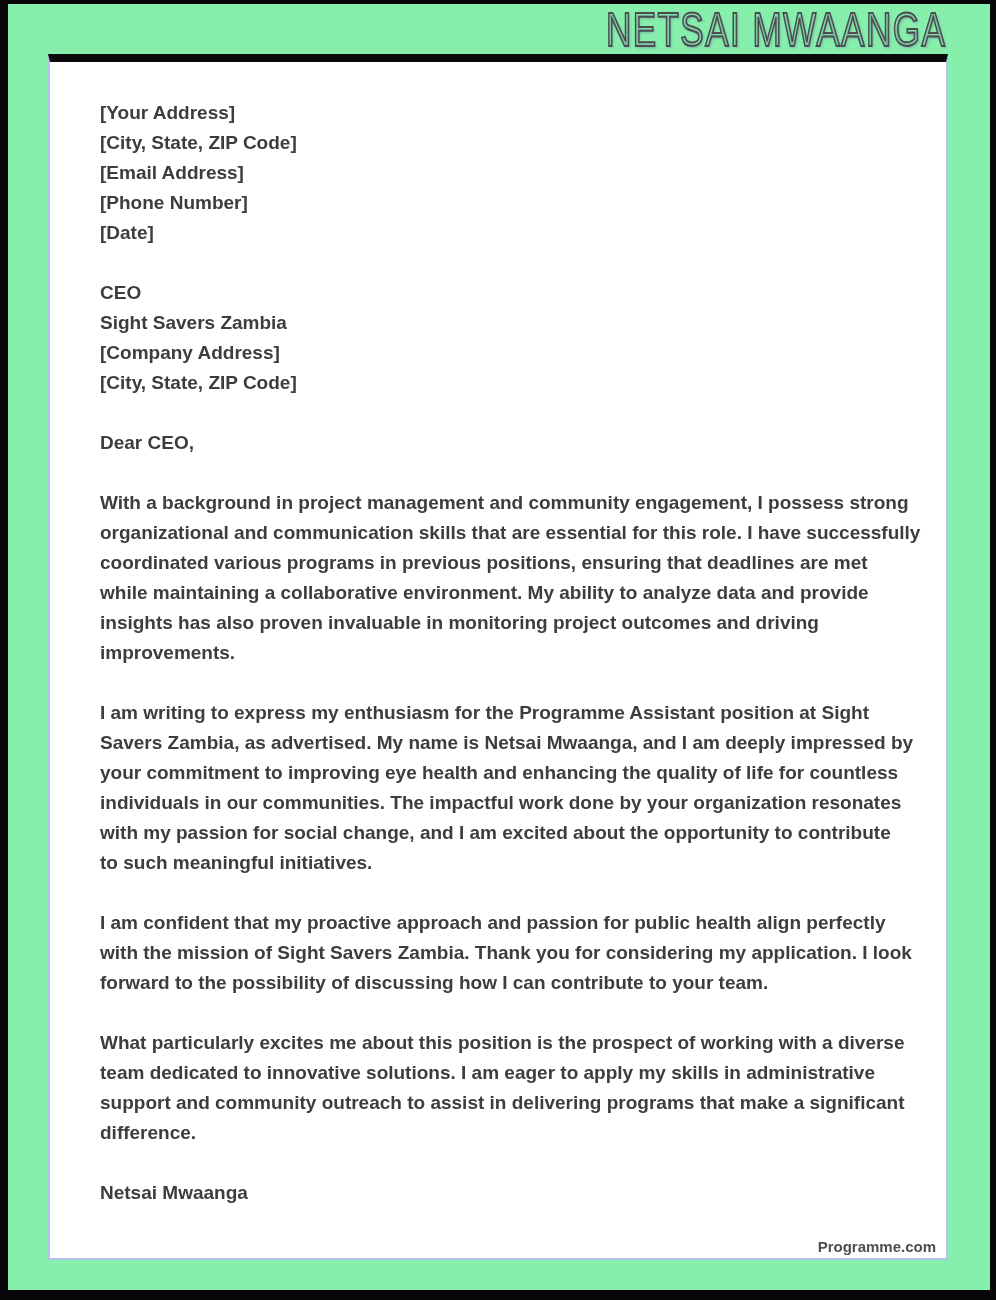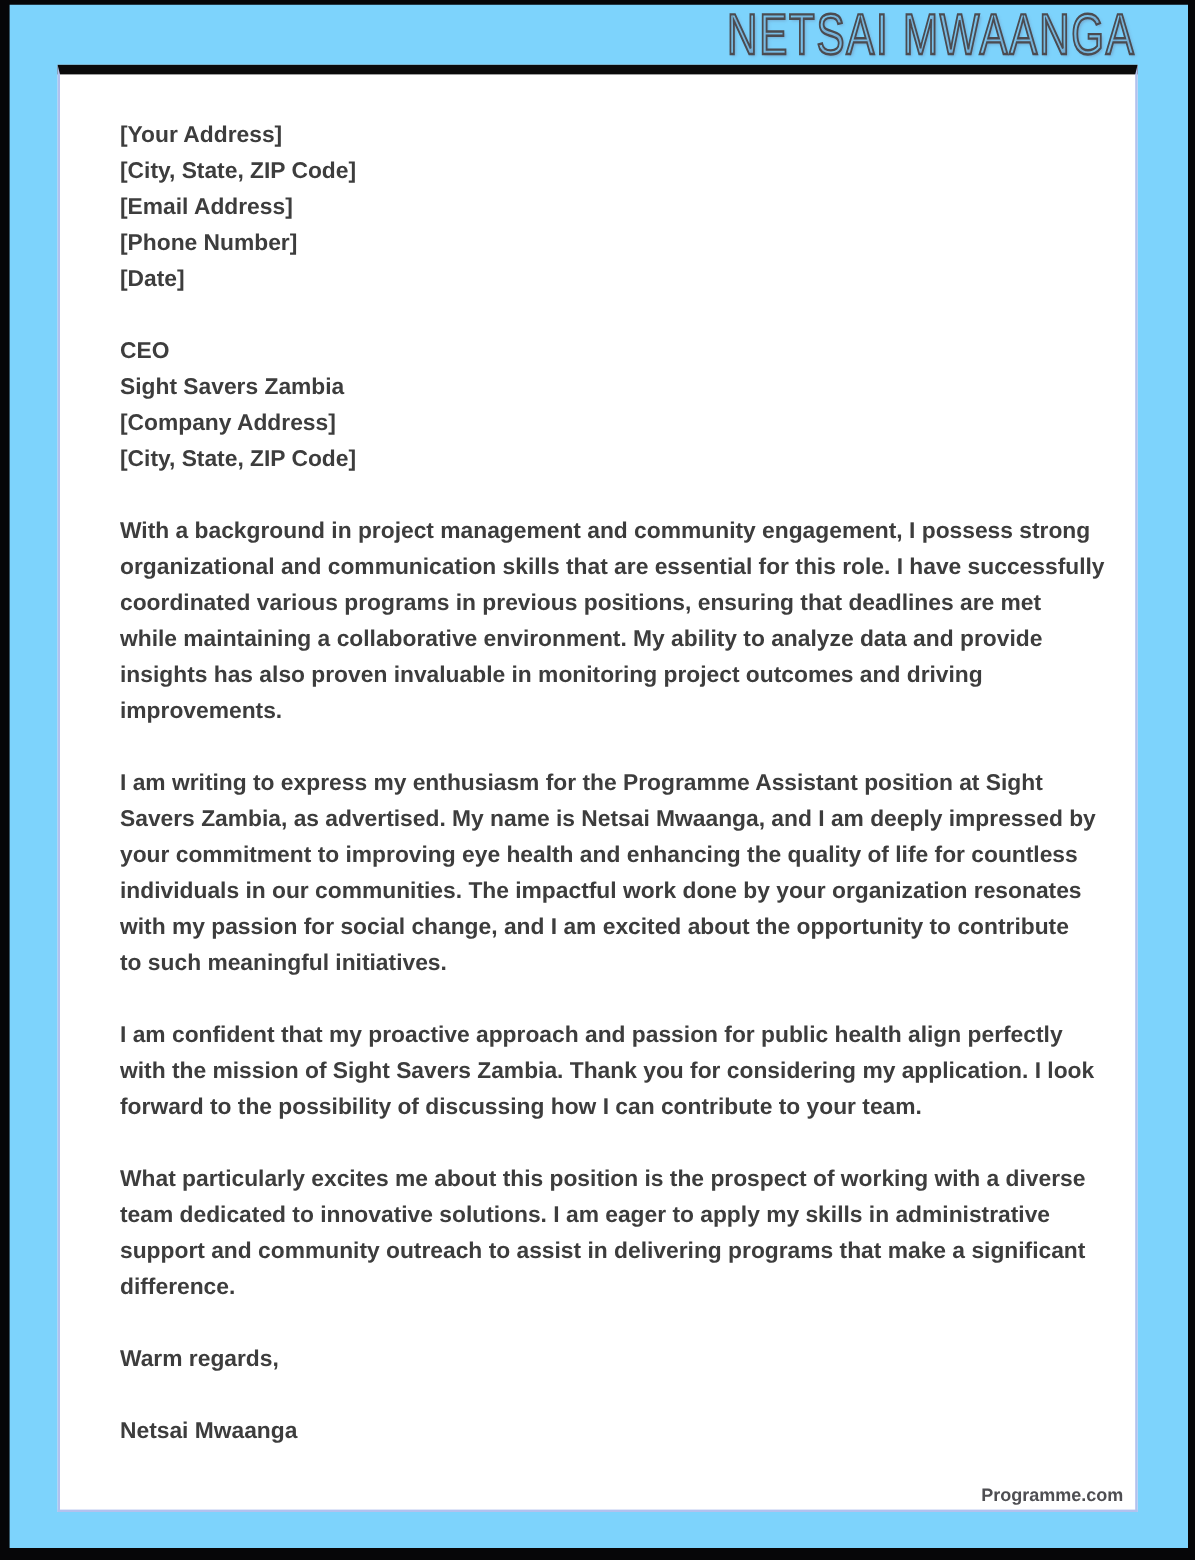--- a/index.html
+++ b/index.html
@@ -8,21 +8,21 @@
     background: #060608;
     font-family: "Liberation Sans", sans-serif;
     overflow: hidden;
   }
   .frame {
     box-sizing: border-box;
     width: 996px; height: 1300px;
     border-style: solid;
     border-color: #060608;
     border-width: 4px 6px 10px 8px;
-    background: #7dd3fc;
+    background: #86efac;
     position: relative;
   }
   .header-title {
     position: absolute;
     top: 0; right: 44px;
     height: 50px; line-height: 52px;
     font-size: 48px;
     font-weight: 400;
     letter-spacing: 2px;
     white-space: nowrap;
@@ -74,20 +74,21 @@
 [City, State, ZIP Code]
 [Email Address]
 [Phone Number]
 [Date]</div>
 
     <div class="block">CEO
 Sight Savers Zambia
 [Company Address]
 [City, State, ZIP Code]</div>
 
+    <div class="block">Dear CEO,</div>
 
     <div class="block">With a background in project management and community engagement, I possess strong
 organizational and communication skills that are essential for this role. I have successfully
 coordinated various programs in previous positions, ensuring that deadlines are met
 while maintaining a collaborative environment. My ability to analyze data and provide
 insights has also proven invaluable in monitoring project outcomes and driving
 improvements.</div>
 
     <div class="block">I am writing to express my enthusiasm for the Programme Assistant position at Sight
 Savers Zambia, as advertised. My name is Netsai Mwaanga, and I am deeply impressed by
@@ -98,20 +99,19 @@
 
     <div class="block">I am confident that my proactive approach and passion for public health align perfectly
 with the mission of Sight Savers Zambia. Thank you for considering my application. I look
 forward to the possibility of discussing how I can contribute to your team.</div>
 
     <div class="block">What particularly excites me about this position is the prospect of working with a diverse
 team dedicated to innovative solutions. I am eager to apply my skills in administrative
 support and community outreach to assist in delivering programs that make a significant
 difference.</div>
 
-    <div class="block">Warm regards,</div>
 
     <div class="block">Netsai Mwaanga</div>
 
     <div class="brand">Programme.com</div>
 
   </div>
 </div>
 
 </body></html>

